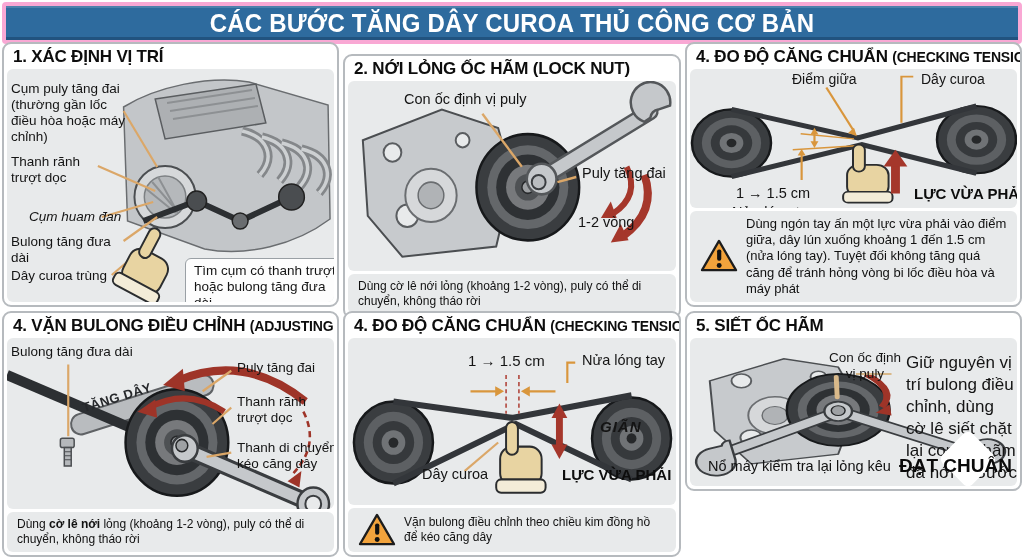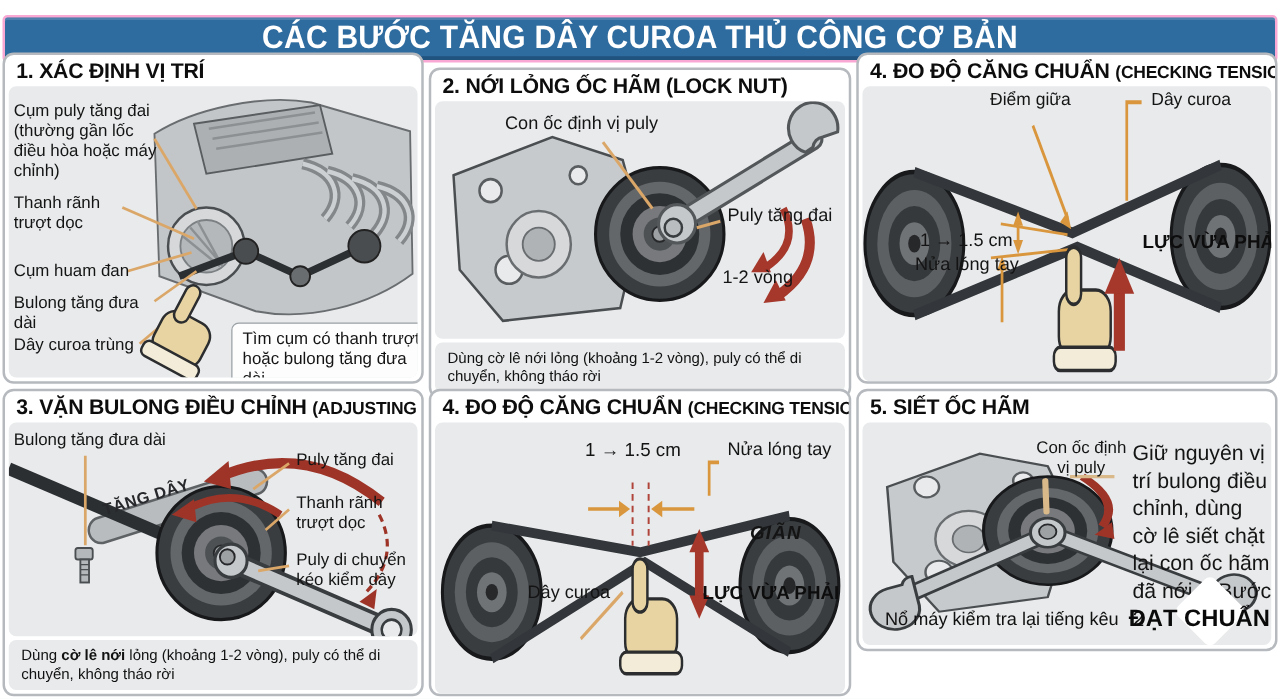--- a/index.html
+++ b/index.html
@@ -3,22 +3,22 @@
 <meta charset="utf-8">
 <style>
   html,body{margin:0;padding:0;}
   body{
     width:1024px;height:559px;position:relative;background:#f4f5f6;
     font-family:"Liberation Sans","DejaVu Sans",sans-serif;color:#141414;
     -webkit-font-smoothing:antialiased;overflow:hidden;
   }
   .stage{position:absolute;inset:0;background:#fff;}
   .main-header{
-    position:absolute;left:2px;top:12px;right:2px;height:34px;
-    background:#2e6b9e;border:2px solid #f9a8d4;border-radius:4px;
+    position:absolute;left:2px;top:2px;right:2px;height:34px;
+    background:#2e6b9e;border:4px solid #f9a8d4;border-radius:4px;
     display:flex;align-items:center;justify-content:center;
     box-shadow:inset 0 -3px 0 rgba(10,40,70,.35), inset 0 2px 0 rgba(255,255,255,.15);
   }
   .main-header .t{
     color:#fff;font-weight:bold;font-size:24px;letter-spacing:.2px;
     transform:scaleY(1.08);white-space:nowrap;
   }
   .panel{
     position:absolute;background:#fff;border:2px solid #b6babe;border-radius:9px;
     overflow:hidden;display:flex;flex-direction:column;box-sizing:border-box;
@@ -139,21 +139,21 @@
           <path d="M92,97 L150,122"></path>
           <path d="M96,148 L148,133"></path>
           <path d="M118,172 L152,148"></path>
           <path d="M106,206 L142,176"></path>
         </g>
 
         <use href="#hand-up" transform="translate(152,160) rotate(28)"></use>
       </svg>
       <div class="lbl" style="left:4px;top:12px;width:116px;">Cụm puly tăng đai (thường gần lốc điều hòa hoặc máy chỉnh)</div>
       <div class="lbl" style="left:4px;top:85px;width:86px;">Thanh rãnh trượt dọc</div>
-      <div class="lbl" style="left:4px;top:140px;width:110px;">Cụm huam đan</div>
+      <div class="lbl" style="left:22px;top:140px;width:110px;font-style:italic;">Cụm huam đan</div>
       <div class="lbl" style="left:4px;top:165px;width:120px;">Bulong tăng đưa dài</div>
       <div class="lbl" style="left:4px;top:199px;width:110px;">Dây curoa trùng</div>
       <div class="callout" style="left:178px;top:189px;width:146px;">Tìm cụm có thanh trượt hoặc bulong tăng đưa dài</div>
     </div>
   </div>
 
   <div class="panel" style="left:343px;top:54px;width:338px;height:265px;">
     <div class="panel-h">2. NỚI LỎNG ỐC HÃM (LOCK NUT)</div>
     <div class="illo">
       <svg viewBox="0 0 332 186" preserveAspectRatio="none">
@@ -235,25 +235,33 @@
           <line x1="208" y1="148" x2="208" y2="112" stroke="#a5372b" stroke-width="9"></line>
           <polygon points="208,96 196,116 220,116" fill="#a5372b"></polygon>
         </g>
       </svg>
       <div class="lbl" style="left:102px;top:2px;font-size:14px;">Điểm giữa</div>
       <div class="lbl" style="left:231px;top:2px;font-size:14px;">Dây curoa</div>
       <div class="lbl" style="left:46px;top:116px;font-size:14.5px;">1 → 1.5 cm</div>
       <div class="lbl" style="left:42px;top:135px;font-size:14.5px;">Nửa lóng tay</div>
       <div class="force" style="left:224px;top:116px;">LỰC VỪA PHẢI</div>
     </div>
+    <div class="note" style="font-size:13px;">
+      <svg class="warn" width="38" height="34" viewBox="0 0 40 36">
+        <path d="M20,2 L38,33 L2,33 Z" fill="#f2a33c" stroke="#1c1c1c" stroke-width="2.4" stroke-linejoin="round"></path>
+        <rect x="18" y="11" width="4.4" height="12" rx="2" fill="#111"></rect>
+        <circle cx="20.2" cy="28" r="2.6" fill="#111"></circle>
+      </svg>
+      <div class="txt">Dùng ngón tay ấn một lực vừa phải vào điểm giữa, dây lún xuống khoảng 1 đến 1.5 cm (nửa lóng tay). Tuyệt đối không tăng quá căng để tránh hỏng vòng bi lốc điều hòa và máy phát</div>
+    </div>
   </div>
 
   <div class="panel" style="left:2px;top:311px;width:337px;height:246px;">
     <div class="panel-h">
-      <span>3. VẶN BULONG ĐIỀU CHỈNH</span>
+      <span>4. VẶN BULONG ĐIỀU CHỈNH</span>
       <span class="paren">(ADJUSTING BOLT)</span>
     </div>
     <div class="illo">
       <svg viewBox="0 0 331 167" preserveAspectRatio="none">
 
         <g transform="rotate(-17 180 52)">
           <rect x="60" y="42" width="150" height="20" rx="10" fill="#b9bcbf" stroke="#5f6265" stroke-width="2"></rect>
         </g>
 
         <path d="M0,36 L126,88" stroke="#2c2f32" stroke-width="10" fill="none"></path>
@@ -288,21 +296,21 @@
           <line x1="62" y1="26" x2="62" y2="96"></line>
           <line x1="227" y1="32" x2="198" y2="52"></line>
           <line x1="227" y1="68" x2="208" y2="84"></line>
           <line x1="227" y1="112" x2="202" y2="116"></line>
         </g>
       </svg>
       <div class="lbl" style="left:4px;top:6px;width:150px;">Bulong tăng đưa dài</div>
       <div class="arm-text" style="left:74px;top:52px;">TĂNG DÂY</div>
       <div class="lbl" style="left:230px;top:22px;width:100px;">Puly tăng đai</div>
       <div class="lbl" style="left:230px;top:56px;width:100px;">Thanh rãnh trượt dọc</div>
-      <div class="lbl" style="left:230px;top:102px;width:102px;">Puly di chuyển kéo kiểm dây</div>
+      <div class="lbl" style="left:230px;top:102px;width:102px;">Thanh di chuyển kéo căng dây</div>
     </div>
     <div class="note">
       <div class="txt"><span>Dùng </span><b>cờ lê nới</b><span> lỏng (khoảng 1-2 vòng), puly có thể di chuyển, không tháo rời</span></div>
     </div>
   </div>
 
   <div class="panel" style="left:343px;top:311px;width:338px;height:246px;">
     <div class="panel-h">
       <span>4. ĐO ĐỘ CĂNG CHUẨN</span>
       <span class="paren">(CHECKING TENSION)</span>
@@ -338,23 +346,31 @@
           <polygon points="214,64 206,78 222,78" fill="#a5372b"></polygon>
           <polygon points="214,118 206,104 222,104" fill="#a5372b"></polygon>
         </g>
       </svg>
       <div class="lbl" style="left:120px;top:14px;font-size:15px;">1 → 1.5 cm</div>
       <div class="lbl" style="left:234px;top:14px;font-size:14.5px;">Nửa lóng tay</div>
       <div class="lbl" style="left:74px;top:128px;font-size:14.5px;">Dây curoa</div>
       <div class="sag" style="left:228px;top:80px;">GIÃN</div>
       <div class="force" style="left:214px;top:128px;">LỰC VỪA PHẢI</div>
     </div>
-  </div>
-
-  <div class="panel" style="left:685px;top:311px;width:337px;height:210px;">
+    <div class="note">
+      <svg class="warn" width="38" height="34" viewBox="0 0 40 36">
+        <path d="M20,2 L38,33 L2,33 Z" fill="#f2a33c" stroke="#1c1c1c" stroke-width="2.4" stroke-linejoin="round"></path>
+        <rect x="18" y="11" width="4.4" height="12" rx="2" fill="#111"></rect>
+        <circle cx="20.2" cy="28" r="2.6" fill="#111"></circle>
+      </svg>
+      <div class="txt">Vặn bulong điều chỉnh theo chiều kim đồng hồ để kéo căng dây</div>
+    </div>
+  </div>
+
+  <div class="panel" style="left:685px;top:311px;width:337px;height:180px;">
     <div class="panel-h">5. SIẾT ỐC HÃM</div>
     <div class="illo" style="margin-bottom:3px;">
       <svg viewBox="0 0 331 214" preserveAspectRatio="none">
 
         <g>
           <path d="M20,62 L95,30 L150,42 L170,92 L150,168 L62,182 L25,134 Z" fill="#c7cacd" stroke="#4b4e51" stroke-width="2"></path>
           <circle cx="52" cy="62" r="10" fill="#e8eaeb" stroke="#5a5d60" stroke-width="2"></circle>
           <circle cx="62" cy="144" r="11" fill="#e8eaeb" stroke="#5a5d60" stroke-width="2"></circle>
           <circle cx="130" cy="56" r="8" fill="#e8eaeb" stroke="#5a5d60" stroke-width="2"></circle>
           <circle cx="86" cy="112" r="27" fill="#d6d8da" stroke="#6a6d70" stroke-width="2"></circle>
@@ -389,19 +405,19 @@
       <div class="lbl" style="left:216px;top:14px;width:112px;font-size:17px;line-height:1.3;">Giữ nguyên vị trí bulong điều chỉnh, dùng cờ lê siết chặt lại con ốc hãm đã nới ở Bước 2</div>
       <div class="sparkle"></div>
       <div class="check-row">
         <svg width="36" height="24" viewBox="0 0 36 24">
           <rect x="4" y="7" width="26" height="14" rx="2.5" fill="#111"></rect>
           <rect x="11" y="2" width="9" height="6" fill="#111"></rect>
           <rect x="0" y="10" width="4" height="8" fill="#111"></rect>
           <rect x="31" y="10" width="5" height="8" fill="#111"></rect>
           <polygon points="19,8 13,15 16.5,15 14.5,20 21,12.5 17.5,12.5" fill="#fff"></polygon>
         </svg>
-        <div class="txt">Nổ máy kiểm tra lại tiếng kêu</div>
+        <div class="txt">Nổ máy kiểm tra lại lỏng kêu</div>
         <div class="badge">ĐẠT CHUẨN</div>
       </div>
     </div>
   </div>
 
 </div>
 
 </body></html>

